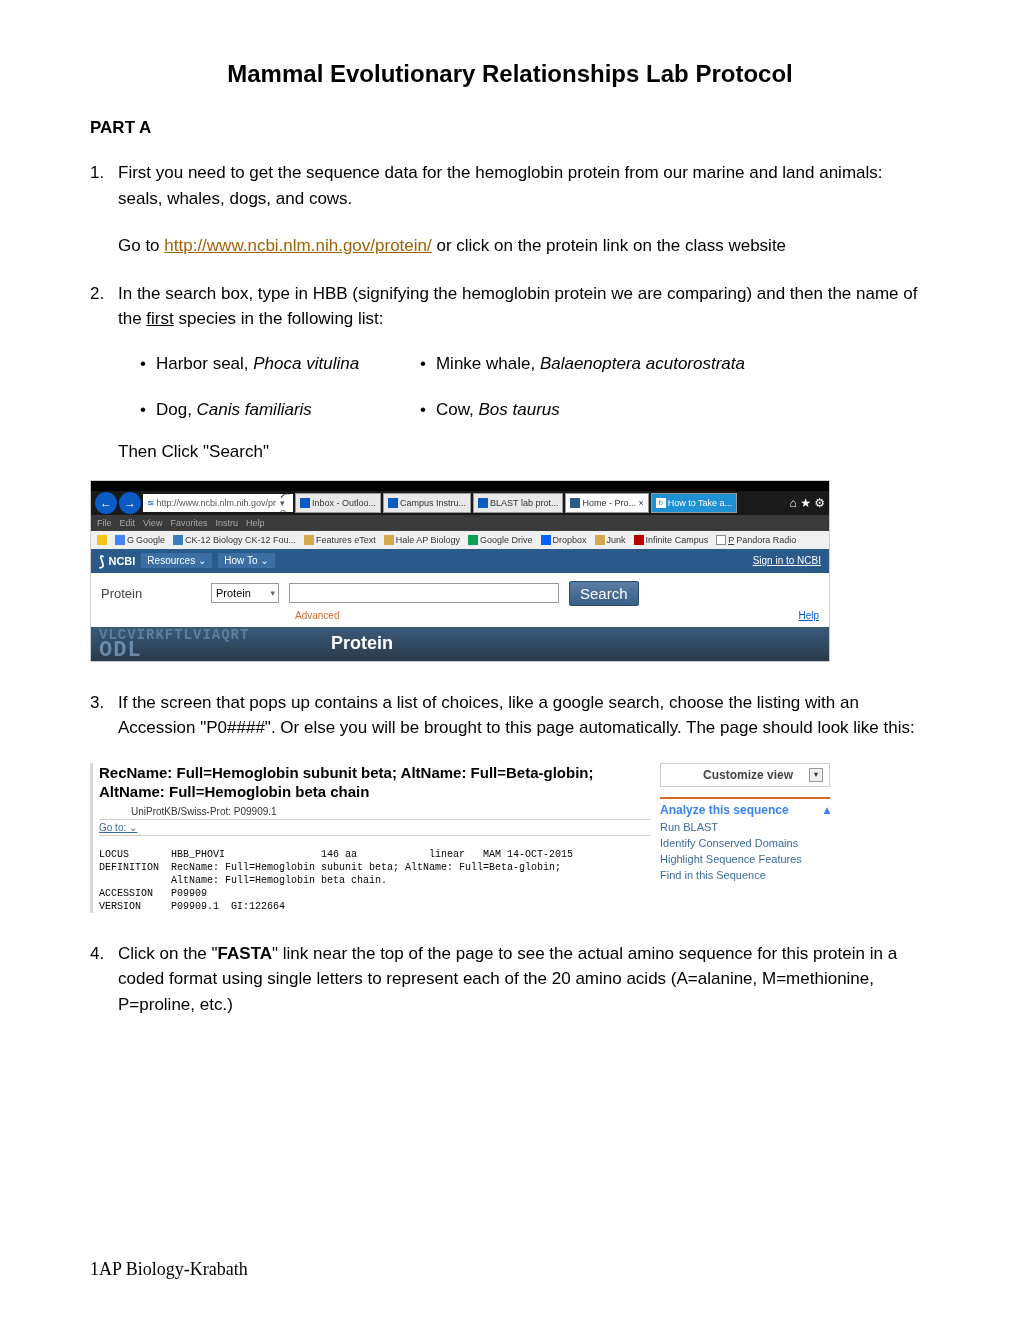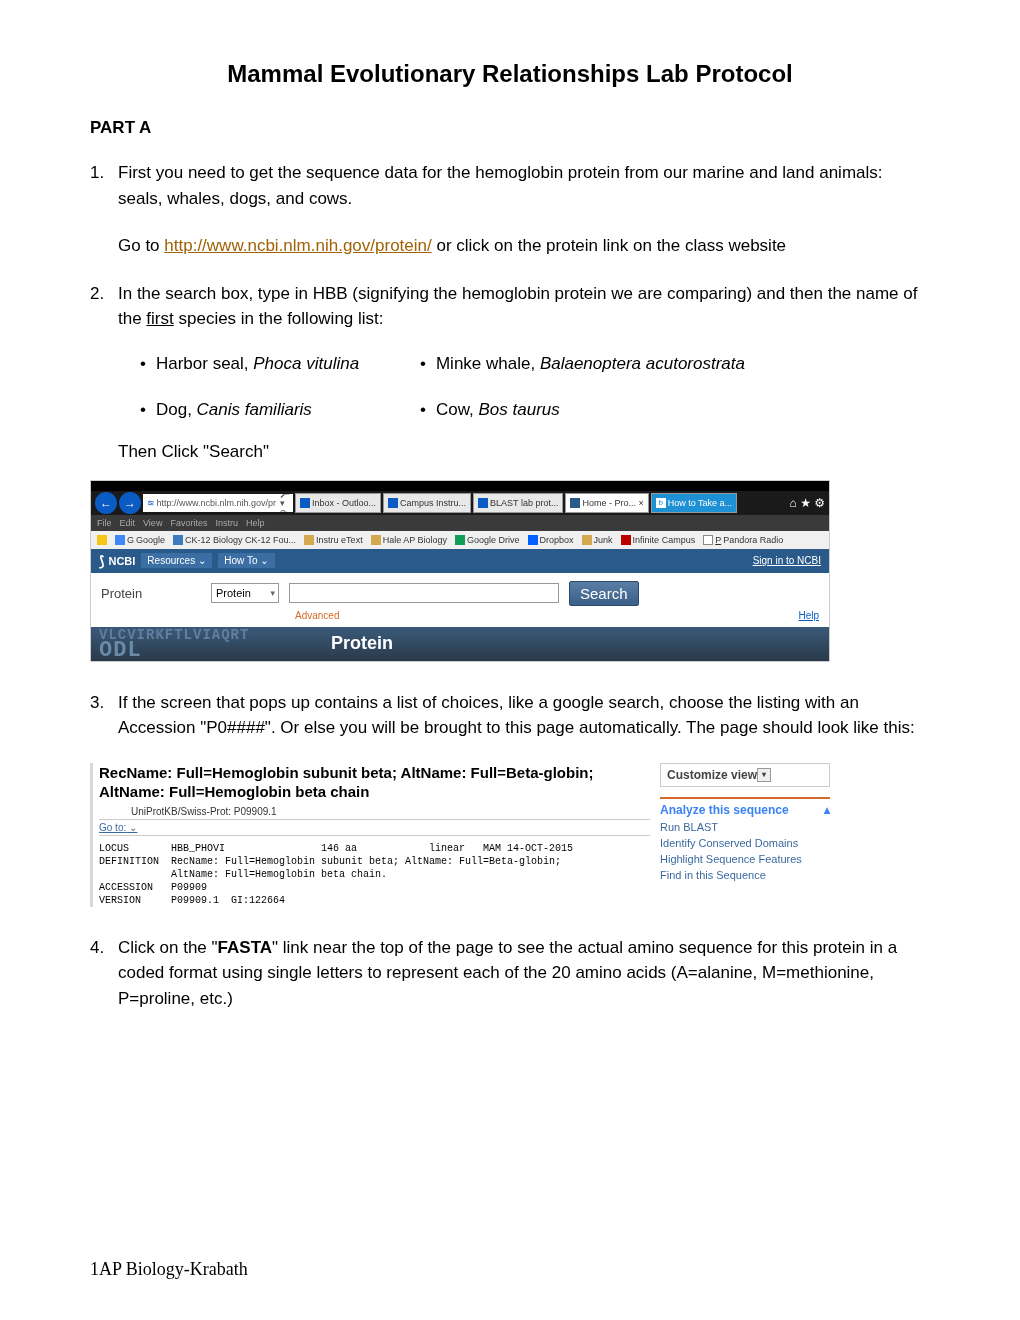--- a/index.html
+++ b/index.html
@@ -194,36 +194,37 @@
     .result-sub {
       font-size: 10px; color: #333; margin-bottom: 2px; padding-left: 32px;
     }
     .result-links {
       font-size: 10px; margin-bottom: 8px;
     }
     .result-links a { color: #3a6aa0; text-decoration: underline; margin-right: 10px; }
     .goto-line {
       font-size: 10px; color: #3a6aa0; text-decoration: underline;
       border-top: 1px solid #ccc; border-bottom: 1px solid #ccc;
-      padding: 2px 0; margin-bottom: 6px;
+      padding: 2px 0; margin-bottom: 12px;
     }
     .goto-line::after { content: " ⌄"; color: #666; }
     .mono-block {
       font-family: "Courier New", monospace;
       font-size: 10px; white-space: pre; color: #000;
       line-height: 1.3;
     }
     .result-right {
       width: 170px; font-size: 11px;
     }
     .cust-view {
       border: 1px solid #ccc; padding: 4px 6px;
       font-weight: bold; font-size: 12px; margin-bottom: 10px;
-      display: flex; justify-content: flex-start; align-items: center;
+      display: flex; justify-content: flex-end; align-items: center;
       color: #444;
+      gap: 16px;
     }
     .cust-view .dd {
       width: 14px; height: 14px; border: 1px solid #999;
       background: #eee; display: flex; align-items: center; justify-content: center;
       font-size: 8px; color: #444;
     }
     .anal-head {
       border-top: 2px solid #d46a2a;
       padding-top: 4px; font-weight: bold; color: #3b82f6;
       font-size: 12px; margin-bottom: 2px;
@@ -331,21 +332,21 @@
         <span class="ico g"></span>
         <span style="color:#333;">G </span>
         <span>Google</span>
       </div>
     <div class="fav-item">
         <span class="ico ck"></span>
         <span>CK-12 Biology CK-12 Fou...</span>
       </div>
     <div class="fav-item">
         <span class="ico pearson"></span>
-        <span>Instru eText</span>
+        <span>Features eText</span>
       </div>
     <div class="fav-item">
         <span class="ico hale"></span>
         <span>Hale AP Biology</span>
       </div>
     <div class="fav-item">
         <span class="ico gd"></span>
         <span>Google Drive</span>
       </div>
     <div class="fav-item">

